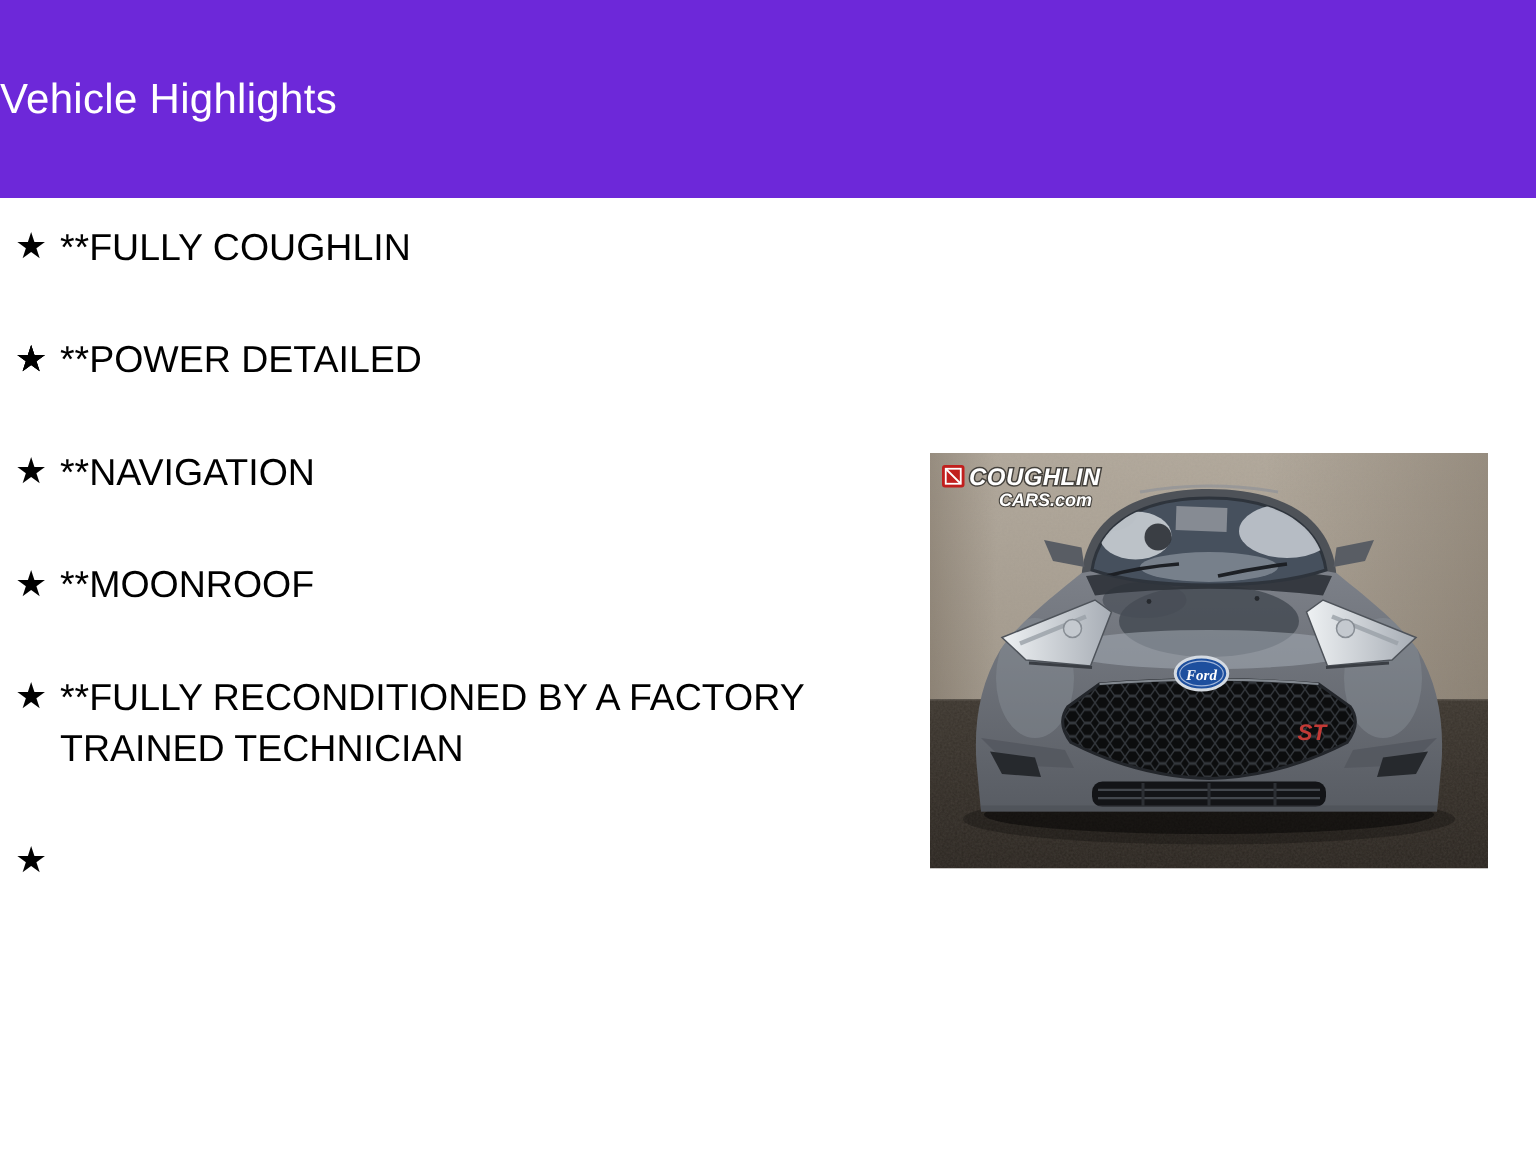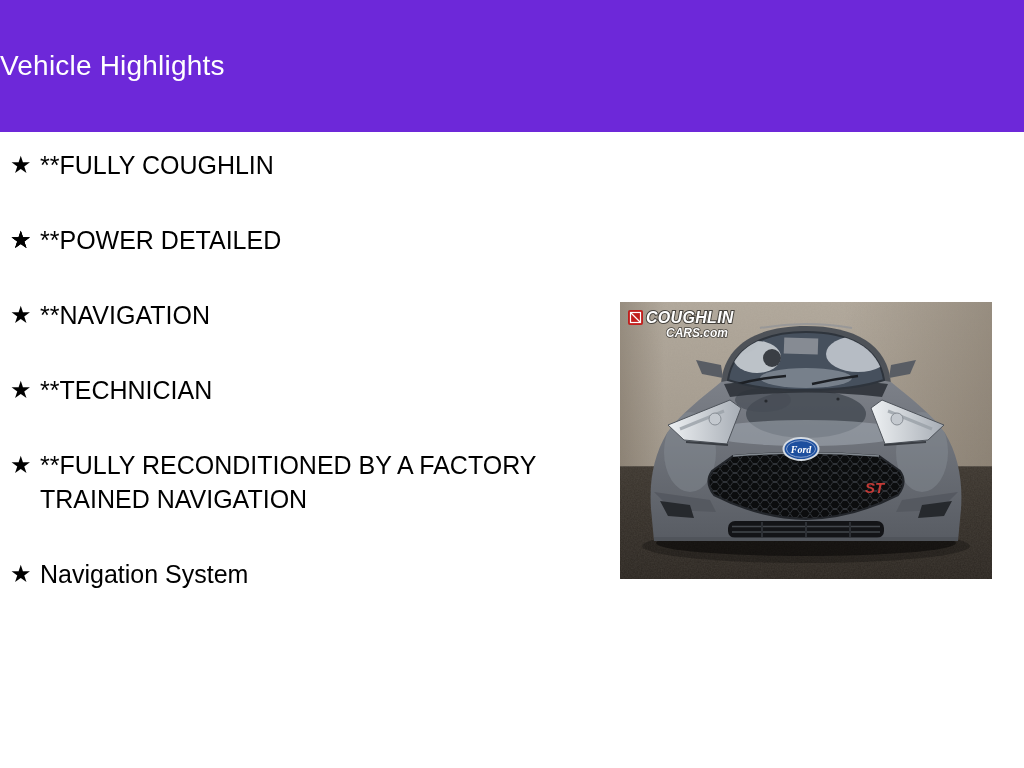--- a/index.html
+++ b/index.html
@@ -71,29 +71,28 @@
     <li>
       <span class="star">★</span>
       <span>**POWER DETAILED</span>
     </li>
     <li>
       <span class="star">★</span>
       <span>**NAVIGATION</span>
     </li>
     <li>
       <span class="star">★</span>
-      <span>**TECHNICIAN</span>
-    </li>
-    <li>
-      <span class="star">★</span>
-      <span>**FULLY RECONDITIONED BY A FACTORY TRAINED NAVIGATION</span>
-    </li>
-    <li>
-      <span class="star">★</span>
-      <span>Navigation System</span>
+      <span>**MOONROOF</span>
+    </li>
+    <li>
+      <span class="star">★</span>
+      <span>**FULLY RECONDITIONED BY A FACTORY TRAINED TECHNICIAN</span>
+    </li>
+    <li>
+      <span class="star">★</span>
     </li>
   </ul>
 
   <figure class="photo">
     <svg viewBox="0 0 372 277" width="372" height="277">
       <defs>
         <linearGradient id="wallG" x1="0" y1="0" x2="0" y2="1">
           <stop offset="0" stop-color="#b4ab9e"></stop>
           <stop offset="1" stop-color="#a39a8d"></stop>
         </linearGradient>

